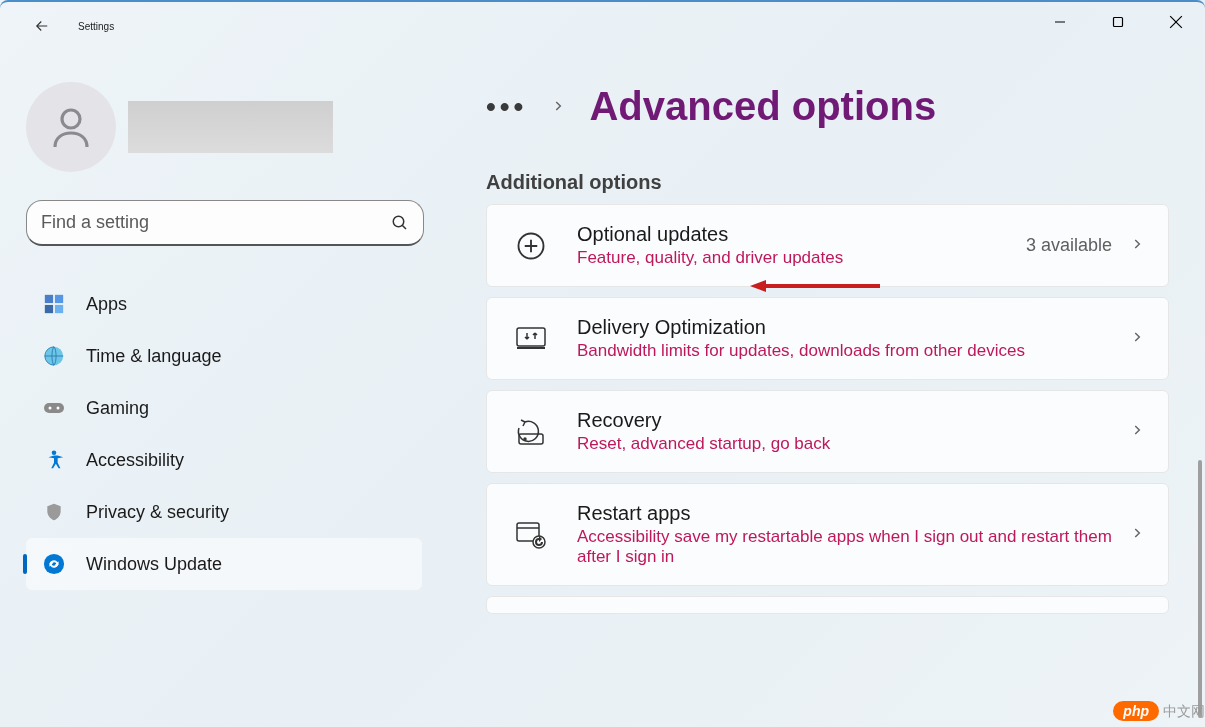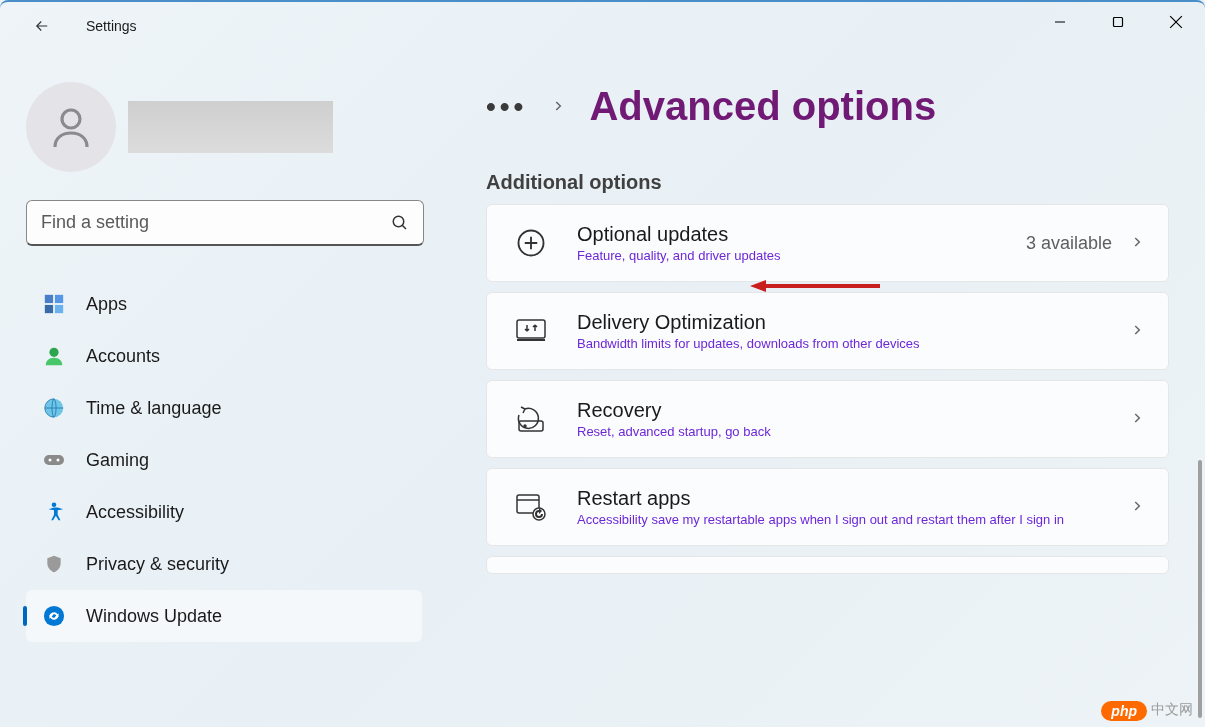--- a/index.html
+++ b/index.html
@@ -27,23 +27,23 @@
     .back-btn {
       width: 40px;
       height: 40px;
       display: flex;
       align-items: center;
       justify-content: center;
       cursor: pointer;
       border-radius: 4px;
     }
     .app-title {
-      font-size: 14px;
+      font-size: 10px;
       color: #1a1a1a;
-      margin-left: 24px;
+      margin-left: 16px;
       font-weight: 500;
     }
     .window-controls {
       position: absolute;
       top: 0;
       right: 0;
       display: flex;
     }
     .wc-btn {
       width: 58px;
@@ -82,21 +82,21 @@
       width: 205px;
       height: 52px;
       background: linear-gradient(180deg, #cfcfcf, #dcdcdc);
       margin-left: 12px;
     }
     .search-box {
       display: flex;
       align-items: center;
       border: 1px solid #888;
       border-bottom: 2px solid #555;
-      border-radius: 6px;
+      border-radius: 16px;
       background: #fdfdfd;
       height: 46px;
       padding: 1px 14px;
       margin-bottom: 32px;
       width: 398px;
     }
     .search-box input {
       flex: 1;
       border: none;
       outline: none;
@@ -198,22 +198,22 @@
     .card-text {
       flex: 1;
     }
     .card-title {
       font-size: 20px;
       color: #1a1a1a;
       font-weight: 400;
       margin-bottom: 2px;
     }
     .card-sub {
-      font-size: 13px;
-      color: #6d28d9;
+      font-size: 17px;
+      color: #be185d;
     }
     .card-meta {
       font-size: 18px;
       color: #5f5f5f;
       margin-right: 18px;
     }
     .card-chev {
       font-size: 18px;
       color: #666;
     }
@@ -223,23 +223,23 @@
       left: 750px;
       top: 278px;
       width: 130px;
       height: 12px;
       pointer-events: none;
     }
     
     .watermark {
       position: absolute;
       bottom: 6px;
-      right: 12px;
-      display: flex;
-      align-items: flex-start;
+      right: 0;
+      display: flex;
+      align-items: flex-end;
       font-size: 14px;
       color: #999;
     }
     .wm-badge {
       background: #ff6a00;
       color: #fff;
       padding: 2px 10px;
       border-radius: 10px;
       font-weight: 700;
       font-style: italic;
@@ -315,29 +315,20 @@
               <rect x="13" y="2" width="9" height="9" fill="#5596e6"></rect>
               <rect x="2" y="13" width="9" height="9" fill="#3b6aa8"></rect>
               <rect x="13" y="13" width="9" height="9" fill="#6bb1f0"></rect>
             </svg>
         </span>
         <span>Apps</span>
       </div>
       <div class="nav-item">
         <span class="nav-icon">
           <svg width="22" height="22" viewBox="0 0 24 24">
-              <circle cx="12" cy="8" r="5" fill="#2da44e"></circle>
-              <path d="M3 22c0-5 4-8 9-8s9 3 9 8z" fill="#47c76a"></path>
-            </svg>
-        </span>
-        <span>Accounts</span>
-      </div>
-      <div class="nav-item">
-        <span class="nav-icon">
-          <svg width="22" height="22" viewBox="0 0 24 24">
               <circle cx="12" cy="12" r="10" fill="#6dc5e8"></circle>
               <path d="M12 2a10 10 0 000 20M2 12h20M12 2c3 3 3 17 0 20M12 2c-3 3-3 17 0 20" stroke="#2a7fb0" stroke-width="1" fill="none"></path>
             </svg>
         </span>
         <span>Time &amp; language</span>
       </div>
       <div class="nav-item">
         <span class="nav-icon">
           <svg width="24" height="24" viewBox="0 0 24 24">
               <rect x="2" y="7" width="20" height="10" rx="5" fill="#8a8a8a"></rect>

